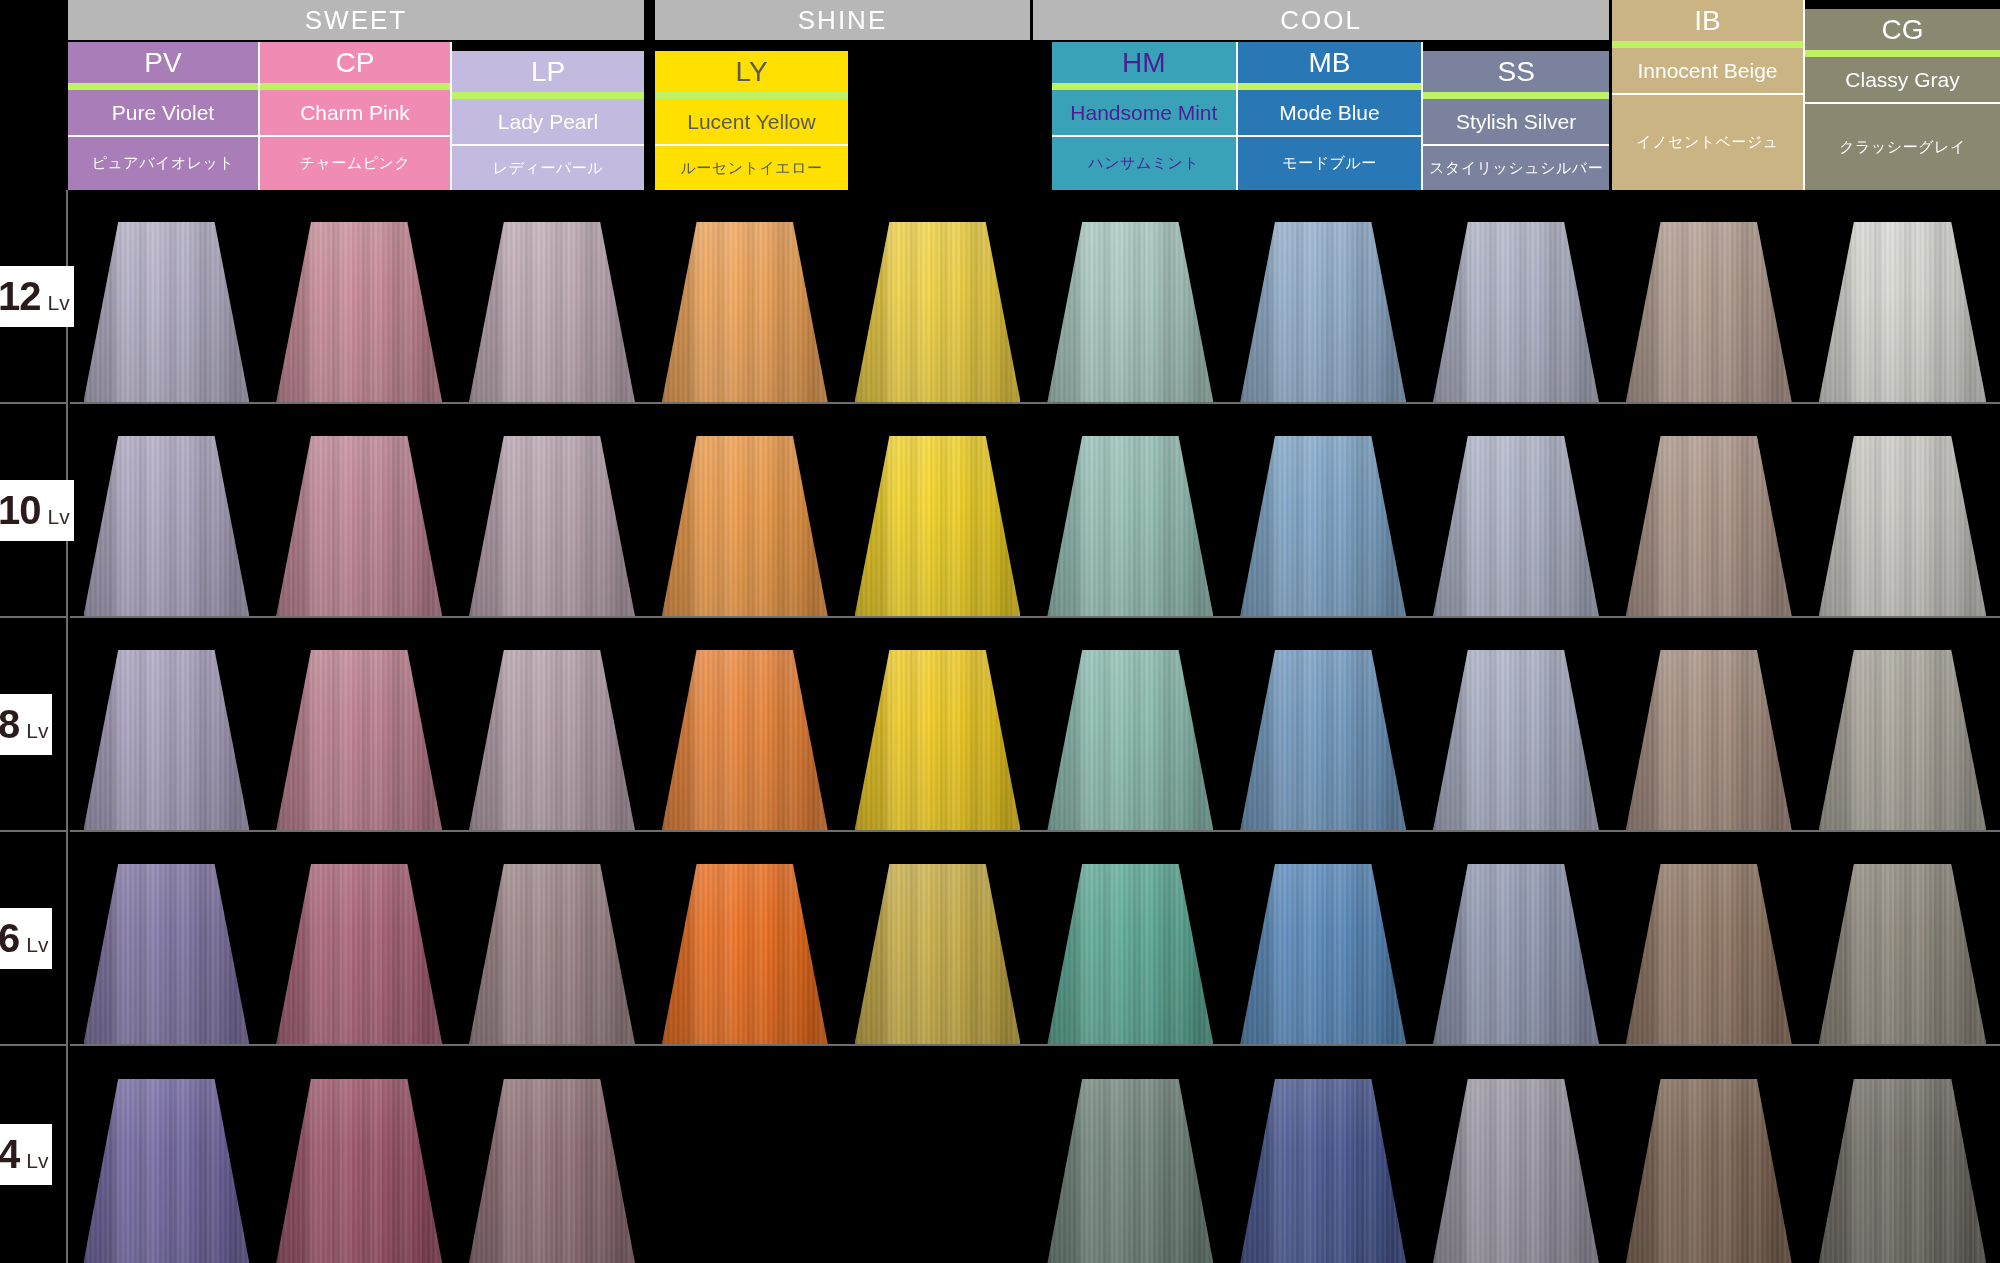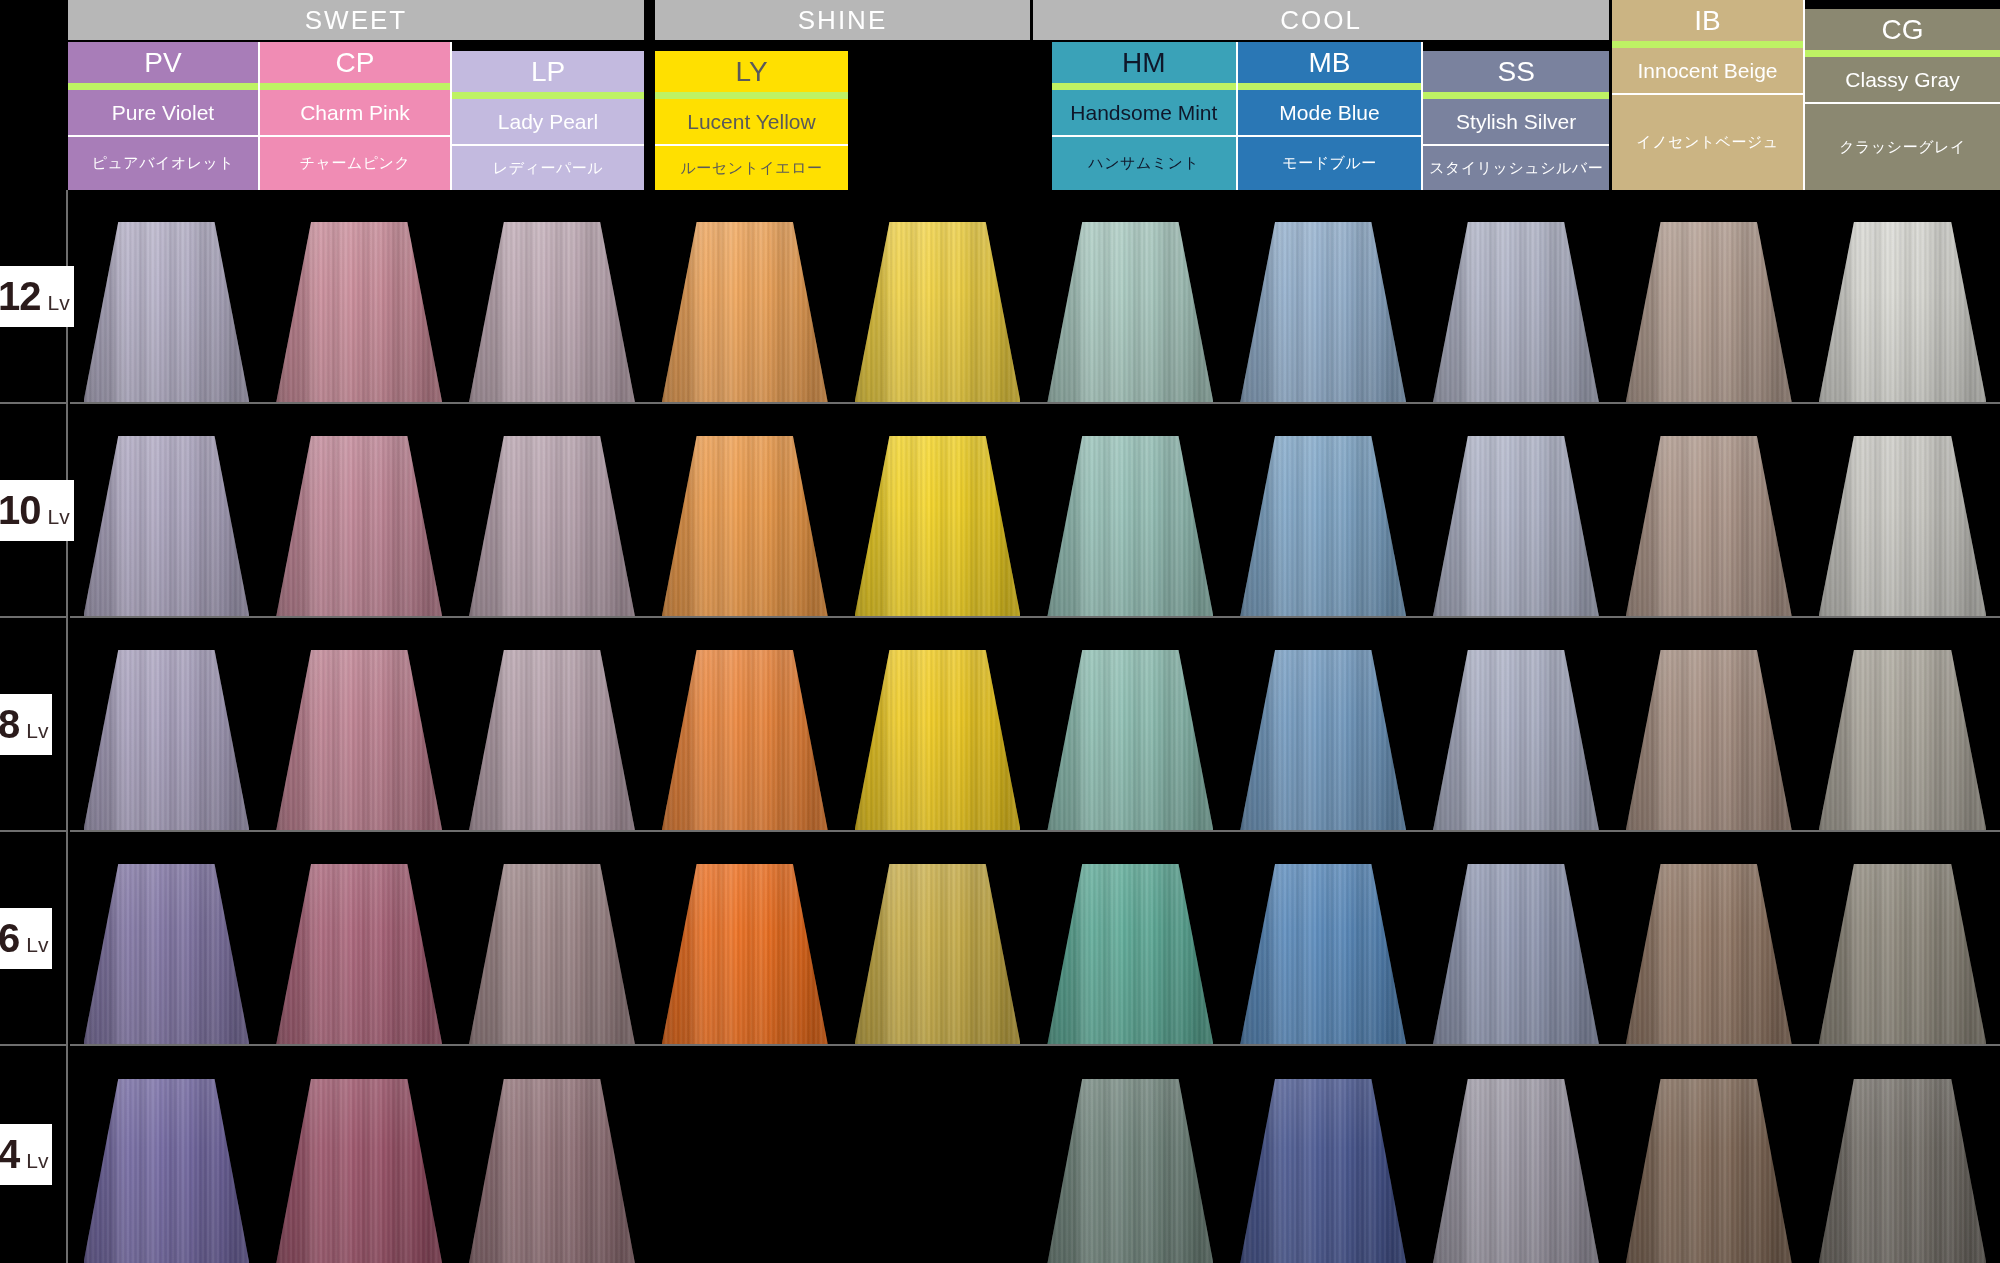--- a/index.html
+++ b/index.html
@@ -194,21 +194,21 @@
           <div class="col" style="width: 193px; background: rgb(255, 224, 0); color: rgb(90, 90, 90);">
             <div class="col-code">LY</div>
             <div class="col-en">Lucent Yellow</div>
             <div class="col-jp">ルーセントイエロー</div>
           </div>
         </div>
       </div>
       <div class="group" style="width: 579px;">
         <div class="group-title" style="background: rgb(183, 183, 183); color: rgb(255, 255, 255);">COOL</div>
         <div class="group-cols">
-          <div class="col" style="width: 193px; background: rgb(58, 162, 184); color: #0f172a; margin-left: 19px;">
+          <div class="col" style="width: 193px; background: rgb(58, 162, 184); color: #4c1d95; margin-left: 19px;">
             <div class="col-code">HM</div>
             <div class="col-en">Handsome Mint</div>
             <div class="col-jp">ハンサムミント</div>
           </div>
           <div class="col" style="width: 193px; background: rgb(42, 119, 181); color: rgb(255, 255, 255);">
             <div class="col-code">MB</div>
             <div class="col-en">Mode Blue</div>
             <div class="col-jp">モードブルー</div>
           </div>
           <div class="col" style="width: 193px; background: rgb(122, 130, 158); color: rgb(255, 255, 255);">

